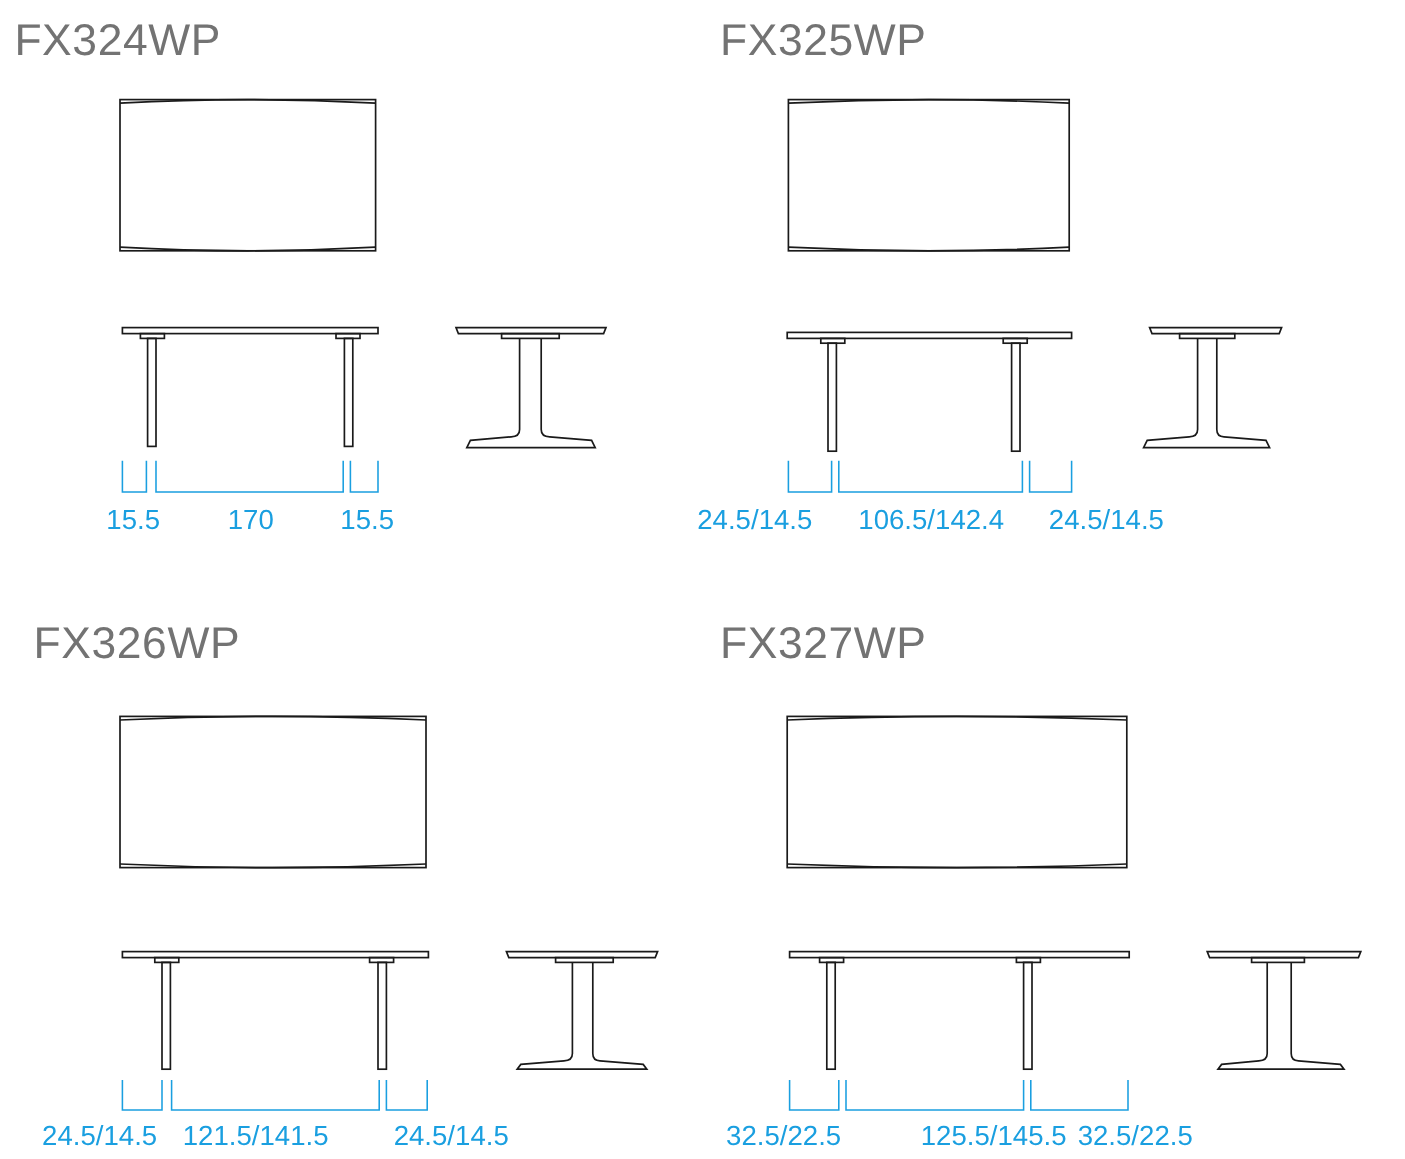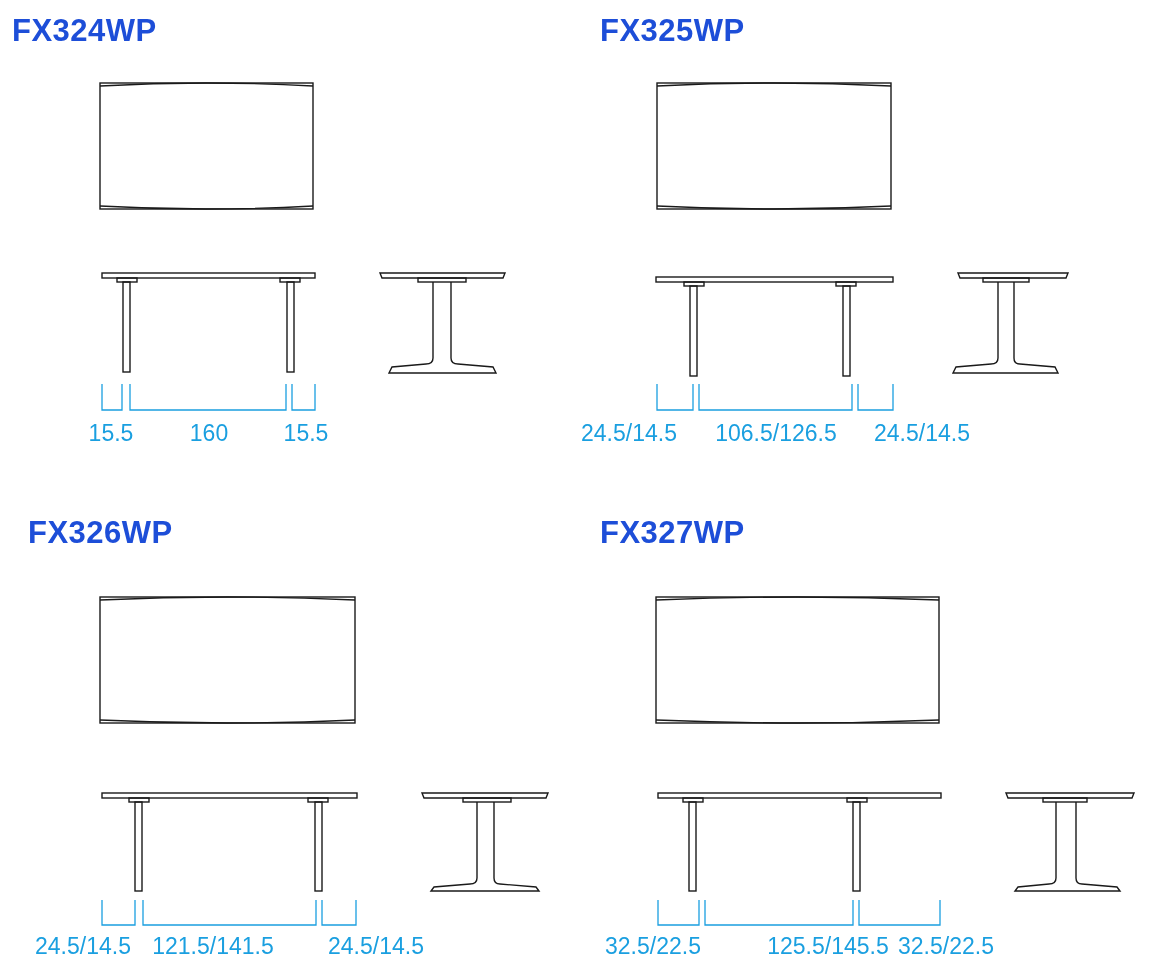--- a/index.html
+++ b/index.html
@@ -1,17 +1,17 @@
 <!DOCTYPE html>
 <html><head>
 <meta charset="utf-8">
 <style>
   html,body{margin:0;padding:0;background:#fff;}
   body{width:1171px;height:966px;position:relative;overflow:hidden;font-family:"Liberation Sans","DejaVu Sans",sans-serif;}
-  .title{position:absolute;font-size:31px;color:#1d4ed8;font-weight:bold;letter-spacing:0.5px;line-height:1;}
+  .title{position:absolute;font-size:37px;color:#737373;font-weight:normal;letter-spacing:0.5px;line-height:1;}
   svg.draw{position:absolute;left:0;top:0;}
   .dim{position:absolute;font-size:23px;color:#1a9fe0;line-height:1;white-space:nowrap;transform:translateX(-50%);}
 </style>
 </head>
 <body>
 
 <div class="title" style="left:12px;top:15px;">FX324WP</div>
 <div class="title" style="left:600px;top:15px;">FX325WP</div>
 <div class="title" style="left:28px;top:517px;">FX326WP</div>
 <div class="title" style="left:600px;top:517px;">FX327WP</div>
@@ -110,25 +110,25 @@
     </g>
     <g>
       <path d="M658 900 L658 925 L699 925 L699 900"></path>
       <path d="M705 900 L705 925 L853 925 L853 900"></path>
       <path d="M859 900 L859 925 L940 925 L940 900"></path>
     </g>
   </g>
 </svg>
 
 <div class="dim" style="left:111px;top:422px;">15.5</div>
-<div class="dim" style="left:209px;top:422px;">160</div>
+<div class="dim" style="left:209px;top:422px;">170</div>
 <div class="dim" style="left:306px;top:422px;">15.5</div>
 
 <div class="dim" style="left:629px;top:422px;">24.5/14.5</div>
-<div class="dim" style="left:776px;top:422px;">106.5/126.5</div>
+<div class="dim" style="left:776px;top:422px;">106.5/142.4</div>
 <div class="dim" style="left:922px;top:422px;">24.5/14.5</div>
 
 <div class="dim" style="left:83px;top:935px;">24.5/14.5</div>
 <div class="dim" style="left:213px;top:935px;">121.5/141.5</div>
 <div class="dim" style="left:376px;top:935px;">24.5/14.5</div>
 
 <div class="dim" style="left:653px;top:935px;">32.5/22.5</div>
 <div class="dim" style="left:828px;top:935px;">125.5/145.5</div>
 <div class="dim" style="left:946px;top:935px;">32.5/22.5</div>
 

